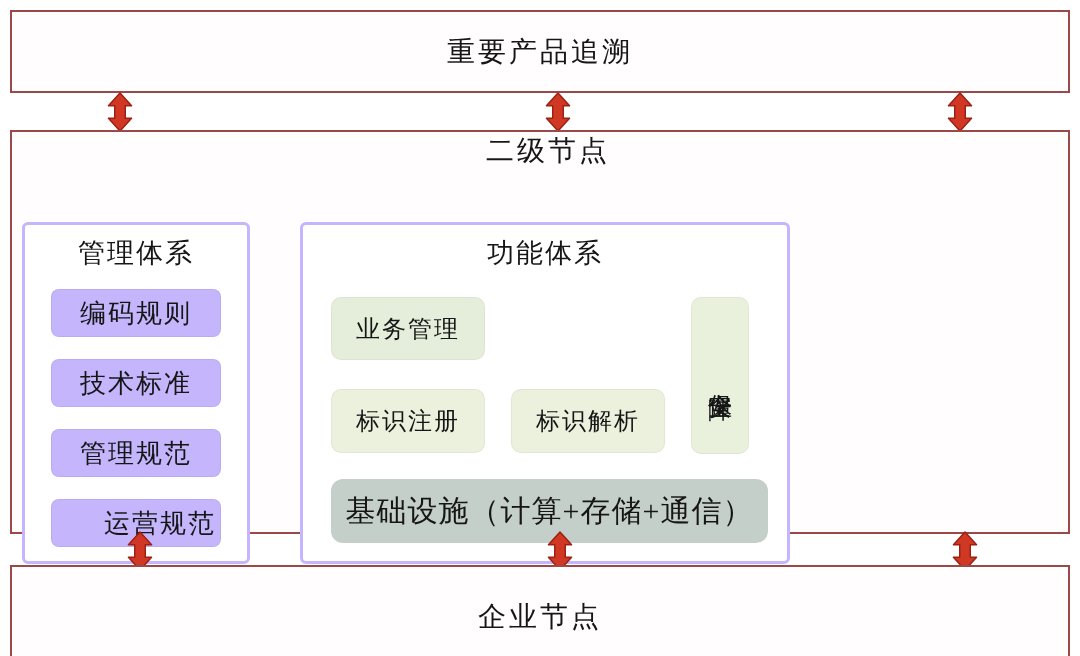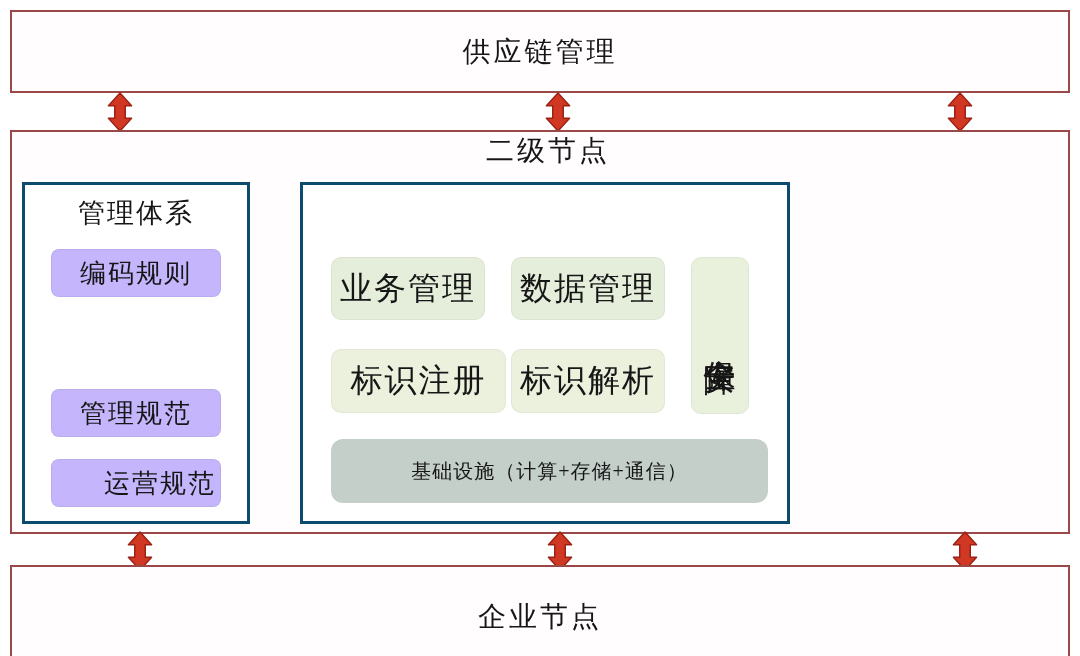--- a/index.html
+++ b/index.html
@@ -16,56 +16,56 @@
   }
   .node-top{left:10px;top:10px;width:1060px;height:83px;}
   .node-mid{left:10px;top:130px;width:1060px;height:404px;justify-content:flex-start;align-items:flex-start;}
   .node-bottom{left:10px;top:565px;width:1060px;height:103px;}
   .mid-title{
     position:absolute;left:0;top:132px;width:1080px;text-align:center;
     font-size:28px;letter-spacing:3px;padding-left:8px;
   }
   
   .panel{
-    position:absolute;border:3px solid #0c4a6e;background:#ffffff;
-    box-sizing:border-box;border-radius:0;
+    position:absolute;border:3px solid #c4b5fd;background:#ffffff;
+    box-sizing:border-box;border-radius:6px;margin-top:40px;
   }
   .panel-title{
     text-align:center;font-size:27px;letter-spacing:2px;margin-top:10px;
   }
   .panel-mgmt{left:22px;top:182px;width:228px;height:342px;}
   .panel-func{left:300px;top:182px;width:490px;height:342px;}
   .panel-app{left:822px;top:182px;width:238px;height:342px;}
   
   .pink-item{
     position:absolute;left:26px;width:170px;height:48px;border-radius:8px;
     background:#c4b5fd;border:1px solid rgba(0,0,0,0.05);
     display:flex;align-items:center;justify-content:center;
     font-size:26px;letter-spacing:2px;box-sizing:border-box;
   }
   .pink-1{top:64px;}.pink-2{top:134px;}.pink-3{top:204px;}.pink-4{top:274px;padding-left:48px;}
   
   .green-item{
     position:absolute;border-radius:10px;background:#e5eeda;
     border:1px solid rgba(0,0,0,0.04);
     display:flex;align-items:center;justify-content:center;
-    font-size:32px;letter-spacing:2px;box-sizing:border-box;
+    font-size:24px;letter-spacing:2px;box-sizing:border-box;
   }
   .g-r1c1{left:28px;top:72px;width:154px;height:63px;}
   .g-r1c2{left:208px;top:72px;width:154px;height:63px;}
-  .g-r2c1{left:28px;top:164px;width:175px;height:64px;background:#ebf1dd;}
+  .g-r2c1{left:28px;top:164px;width:154px;height:64px;background:#ebf1dd;}
   .g-r2c2{left:208px;top:164px;width:154px;height:64px;background:#ebf1dd;}
   .g-security{
     left:388px;top:72px;width:58px;height:157px;background:#e9f1dd;
     writing-mode:vertical-rl;text-orientation:upright;letter-spacing:1px;
   }
   .gray-item{
     position:absolute;left:28px;top:254px;width:437px;height:64px;border-radius:12px;
     background:#c4cfca;display:flex;align-items:center;justify-content:center;
-    font-size:20px;letter-spacing:1px;box-sizing:border-box;
+    font-size:30px;letter-spacing:1px;box-sizing:border-box;
   }
   
   .dash-item{
     position:absolute;left:15px;width:205px;border-radius:12px;
     background:#ececec;border:2px dashed #3a3a3a;
     display:flex;align-items:center;justify-content:center;
     font-size:26px;letter-spacing:2px;box-sizing:border-box;
   }
   .dash-1{top:62px;height:80px;}
   .dash-2{top:155px;height:77px;}
@@ -73,21 +73,21 @@
   
   .arrow{position:absolute;width:28px;height:40px;}
   .arrow svg{display:block;}
 </style>
 </head>
 <body>
 
 <div class="stage">
 
   <div class="node-box node-top">
-    <span>供应链管理</span>
+    <span>重要产品追溯</span>
   </div>
 
   <div class="arrow" style="left:106px;top:92px;">
     <svg viewBox="0 0 26 38" width="28" height="40">
         <path d="M13 1 L24 13 L18 13 L18 25 L24 25 L13 37 L2 25 L8 25 L8 13 L2 13 Z" fill="#d13823" stroke="#9c2113" stroke-width="1.4" stroke-linejoin="round"></path>
       </svg>
   </div>
   <div class="arrow" style="left:544px;top:92px;">
     <svg viewBox="0 0 26 38" width="28" height="40">
         <path d="M13 1 L24 13 L18 13 L18 25 L24 25 L13 37 L2 25 L8 25 L8 13 L2 13 Z" fill="#d13823" stroke="#9c2113" stroke-width="1.4" stroke-linejoin="round"></path>
@@ -98,27 +98,28 @@
         <path d="M13 1 L24 13 L18 13 L18 25 L24 25 L13 37 L2 25 L8 25 L8 13 L2 13 Z" fill="#d13823" stroke="#9c2113" stroke-width="1.4" stroke-linejoin="round"></path>
       </svg>
   </div>
 
   <div class="node-box node-mid"></div>
   <div class="mid-title">二级节点</div>
 
   <div class="panel panel-mgmt">
     <div class="panel-title">管理体系</div>
     <div class="pink-item pink-1">编码规则</div>
+    <div class="pink-item pink-2">技术标准</div>
     <div class="pink-item pink-3">管理规范</div>
     <div class="pink-item pink-4">运营规范</div>
   </div>
 
   <div class="panel panel-func">
+    <div class="panel-title">功能体系</div>
     <div class="green-item g-r1c1">业务管理</div>
-    <div class="green-item g-r1c2">数据管理</div>
     <div class="green-item g-r2c1">标识注册</div>
     <div class="green-item g-r2c2">标识解析</div>
     <div class="green-item g-security">安全保障</div>
     <div class="gray-item">基础设施（计算+存储+通信）</div>
   </div>
 
 
   <div class="arrow" style="left:126px;top:531px;">
     <svg viewBox="0 0 26 38" width="28" height="40">
         <path d="M13 1 L24 13 L18 13 L18 25 L24 25 L13 37 L2 25 L8 25 L8 13 L2 13 Z" fill="#d13823" stroke="#9c2113" stroke-width="1.4" stroke-linejoin="round"></path>

